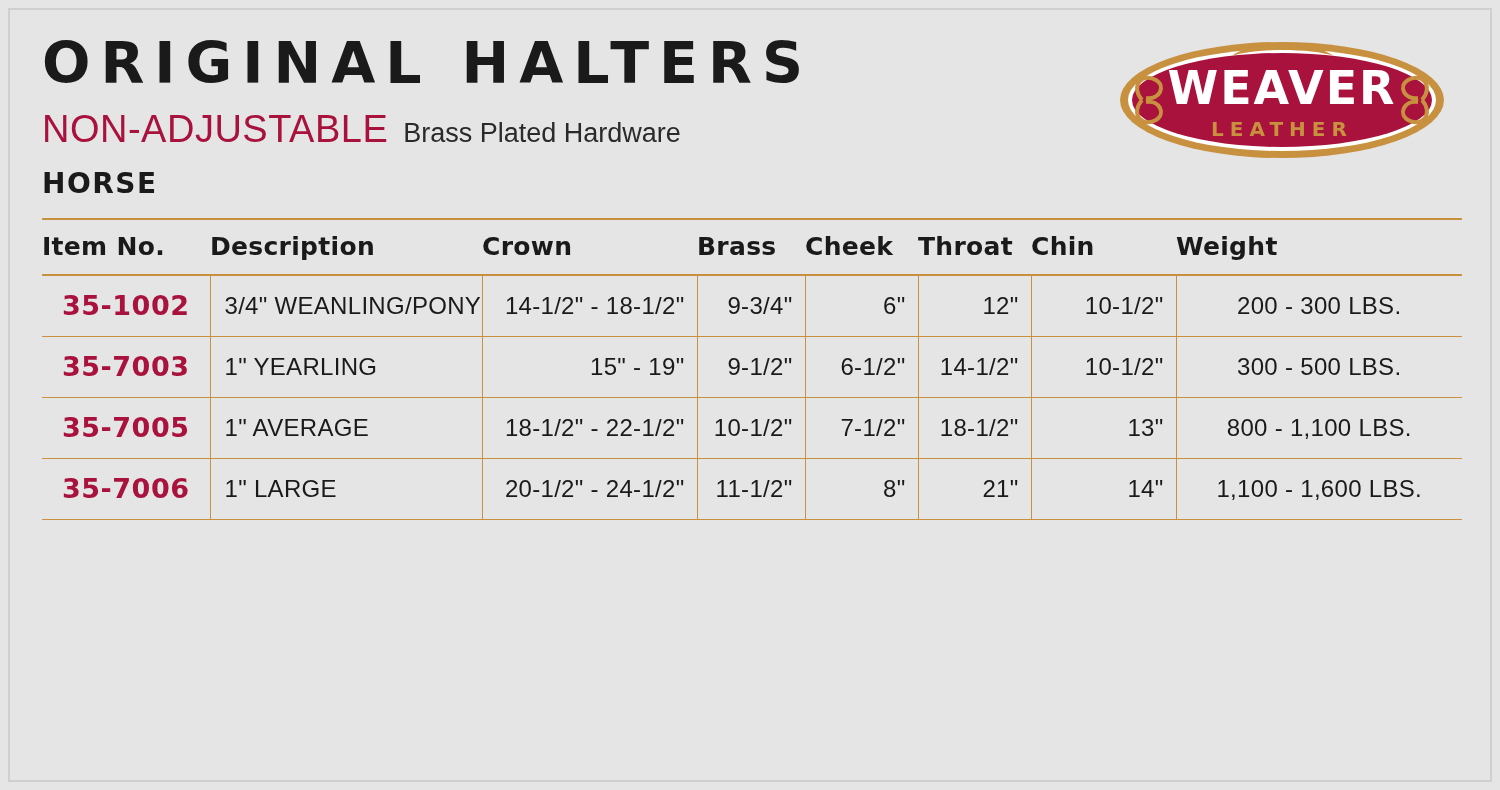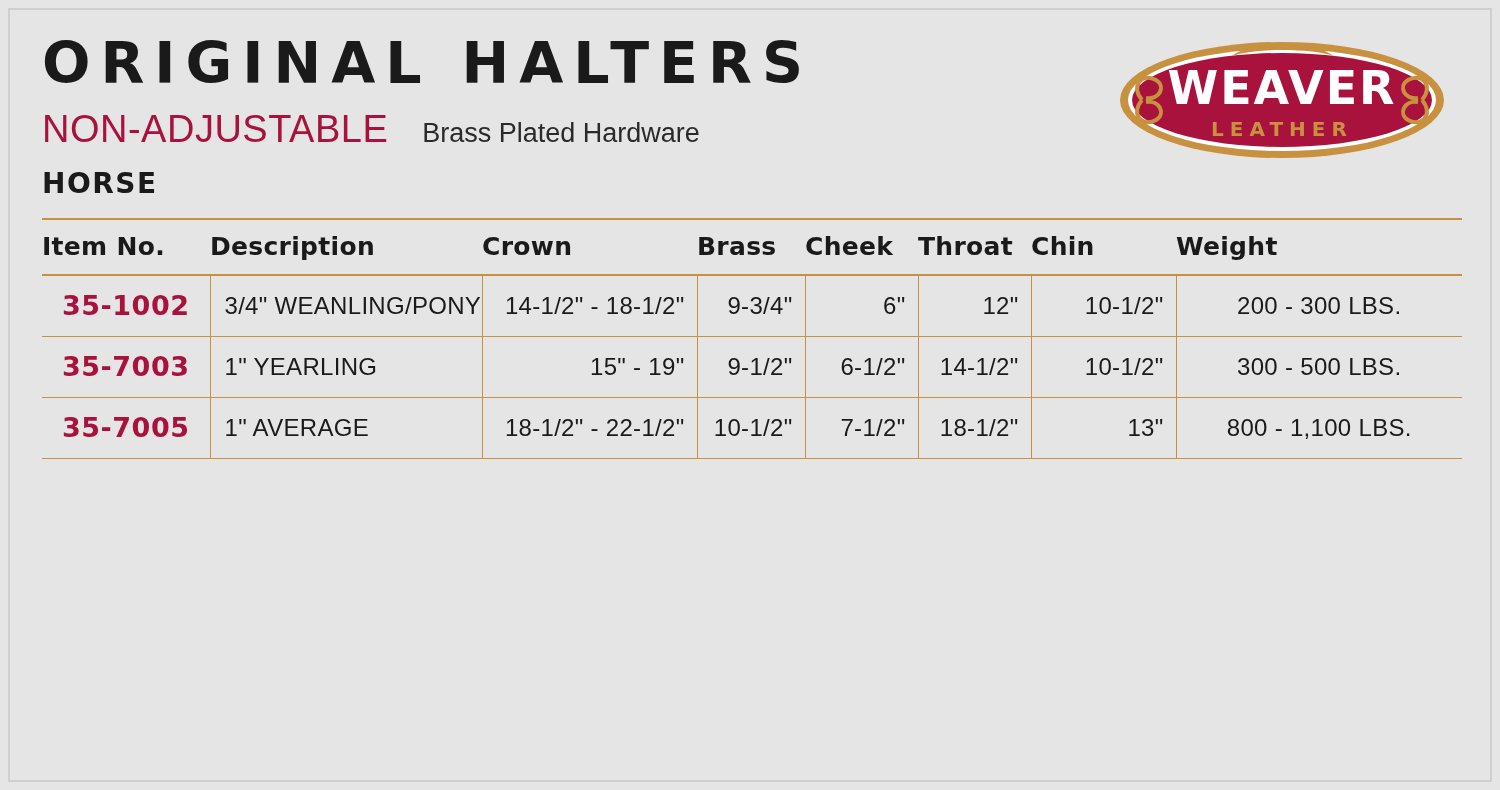--- a/index.html
+++ b/index.html
@@ -47,21 +47,21 @@
     letter-spacing: 10px;
     color: #1a1a1a;
     line-height: 1.05;
     margin: 0;
     padding: 0;
   }
   .sub-row {
     margin-top: 14px;
     display: flex;
     align-items: baseline;
-    gap: 34px;
+    gap: 15px;
   }
   .sub-title {
     font-family: "Liberation Sans", sans-serif;
     font-size: 38px;
     font-weight: normal;
     color: #a8123c;
     letter-spacing: 0.5px;
   }
   .sub-note {
     font-family: "Liberation Sans", sans-serif;
@@ -247,17 +247,27 @@
         <tr>
           <td class="item">35-7005</td>
           <td class="desc">1" AVERAGE</td>
           <td class="num">18-1/2" - 22-1/2"</td>
           <td class="num">10-1/2"</td>
           <td class="num">7-1/2"</td>
           <td class="num">18-1/2"</td>
           <td class="num">13"</td>
           <td class="num last">800 - 1,100 LBS.</td>
         </tr>
+        <tr>
+          <td class="item">35-7006</td>
+          <td class="desc">1" LARGE</td>
+          <td class="num">20-1/2" - 24-1/2"</td>
+          <td class="num">11-1/2"</td>
+          <td class="num">8"</td>
+          <td class="num">21"</td>
+          <td class="num">14"</td>
+          <td class="num last">1,100 - 1,600 LBS.</td>
+        </tr>
       </tbody>
     </table>
 
   </div>
 </div>
 
 </body></html>

